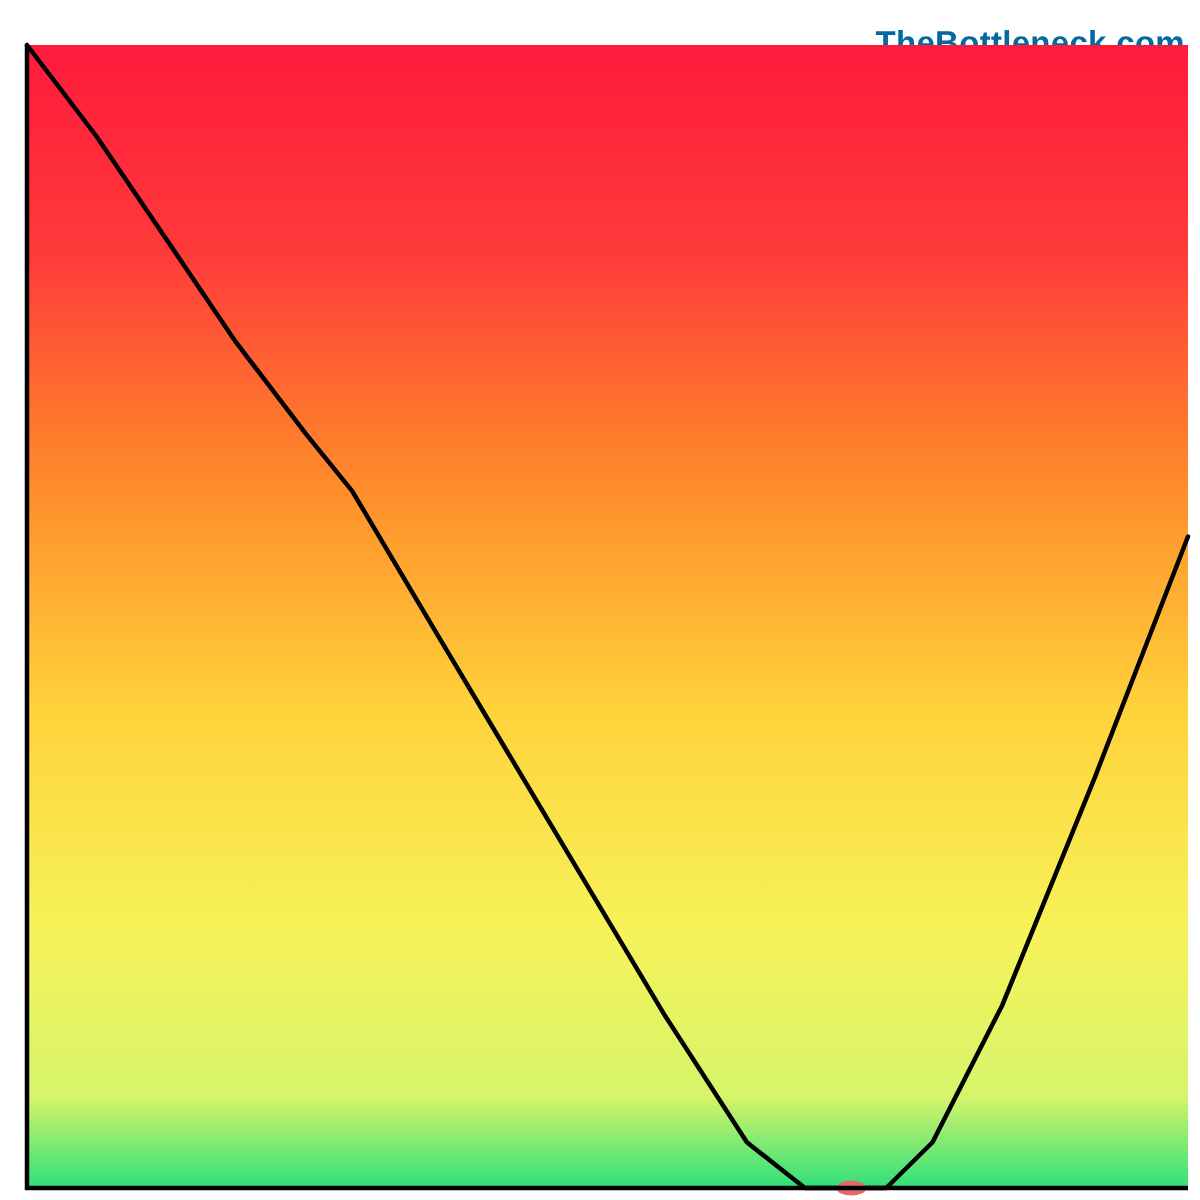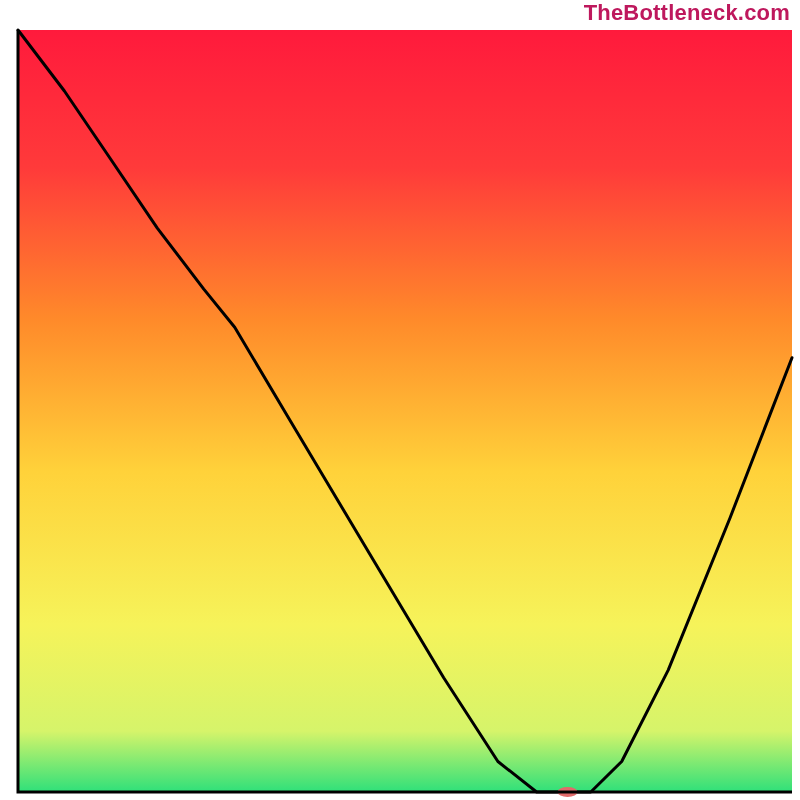--- a/index.html
+++ b/index.html
@@ -11,25 +11,25 @@
     background: #ffffff;
     font-family: Arial, Helvetica, sans-serif;
   }
   .chart-wrap {
     position: relative;
     width: 800px;
     height: 800px;
   }
   .watermark {
     position: absolute;
-    top: 0;
+    top: 16px;
     right: 10px;
     font-size: 22px;
     font-weight: 600;
-    color: #be185d;
+    color: #0369a1;
     letter-spacing: 0.2px;
     user-select: none;
   }
   svg {
     position: absolute;
     left: 0;
     top: 0;
   }
 </style>
 </head>

